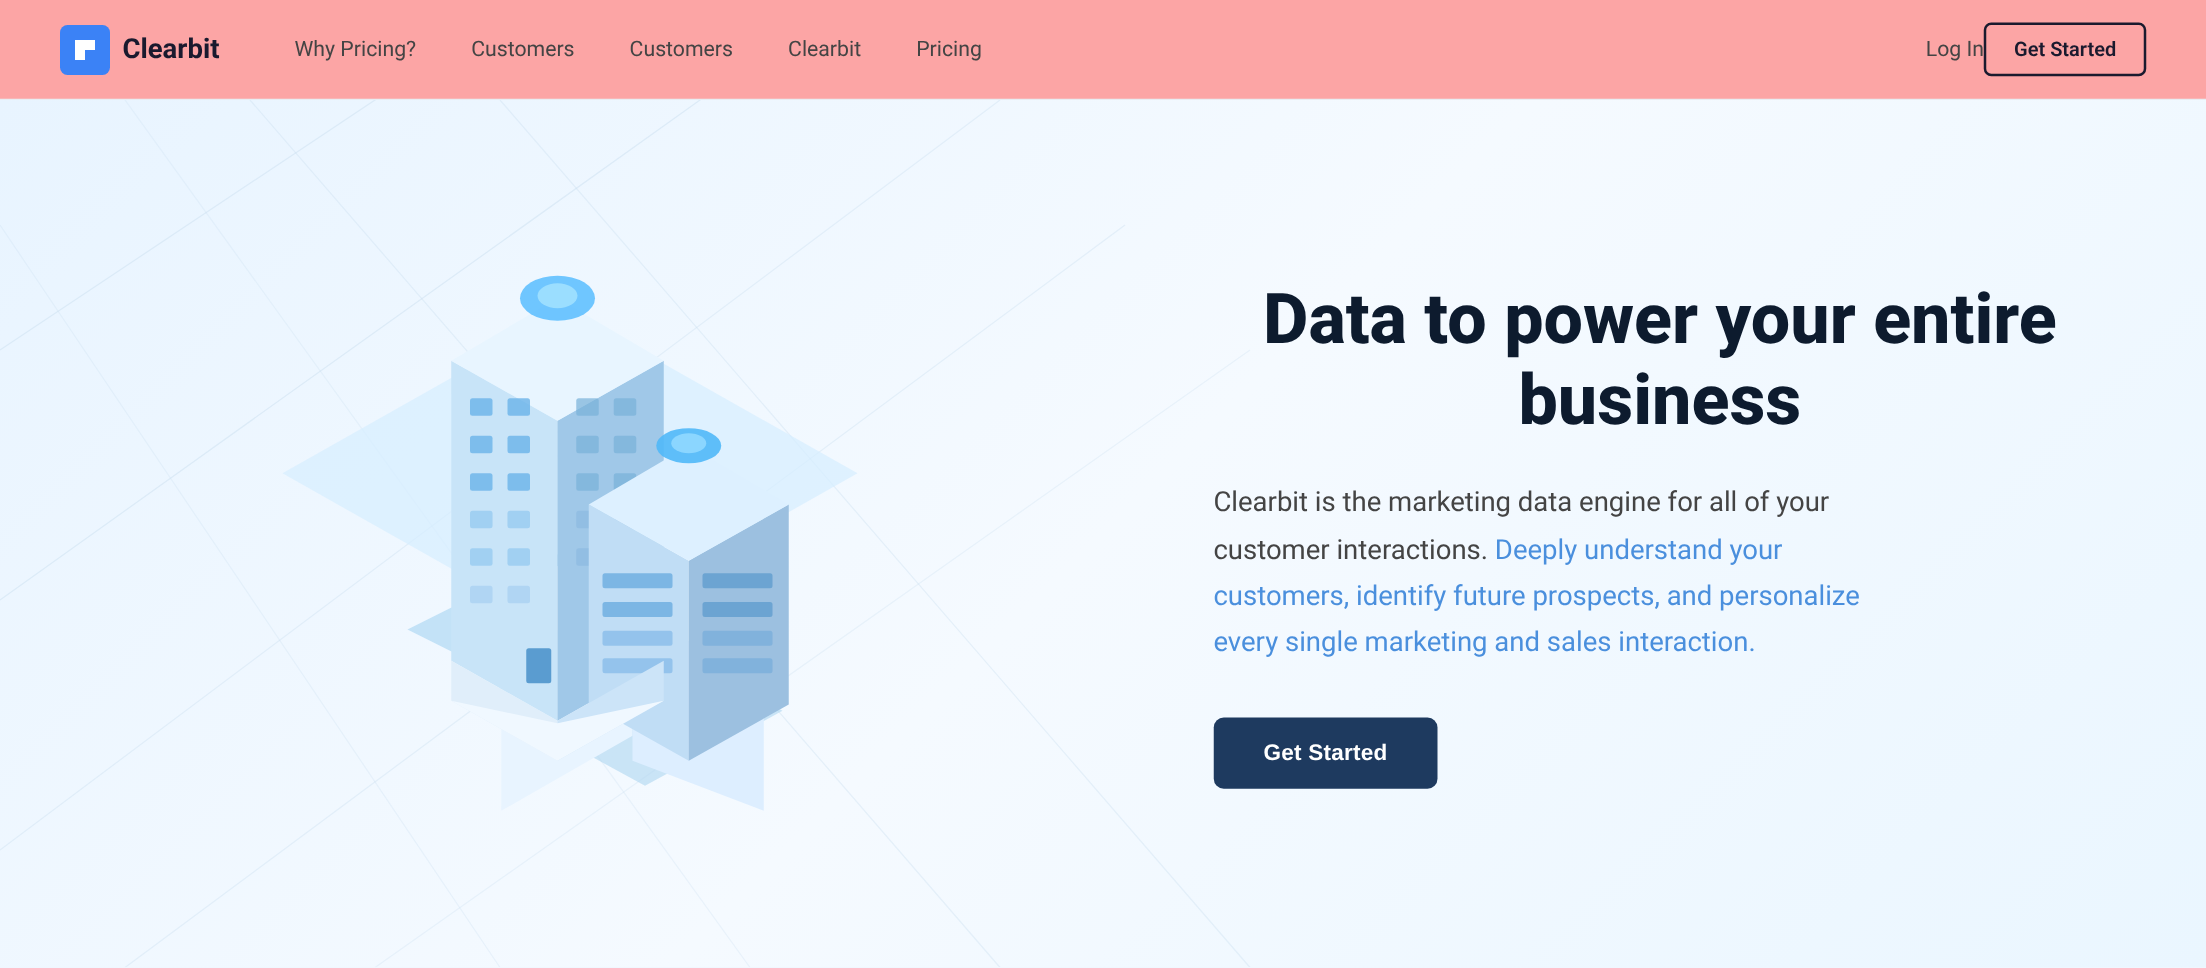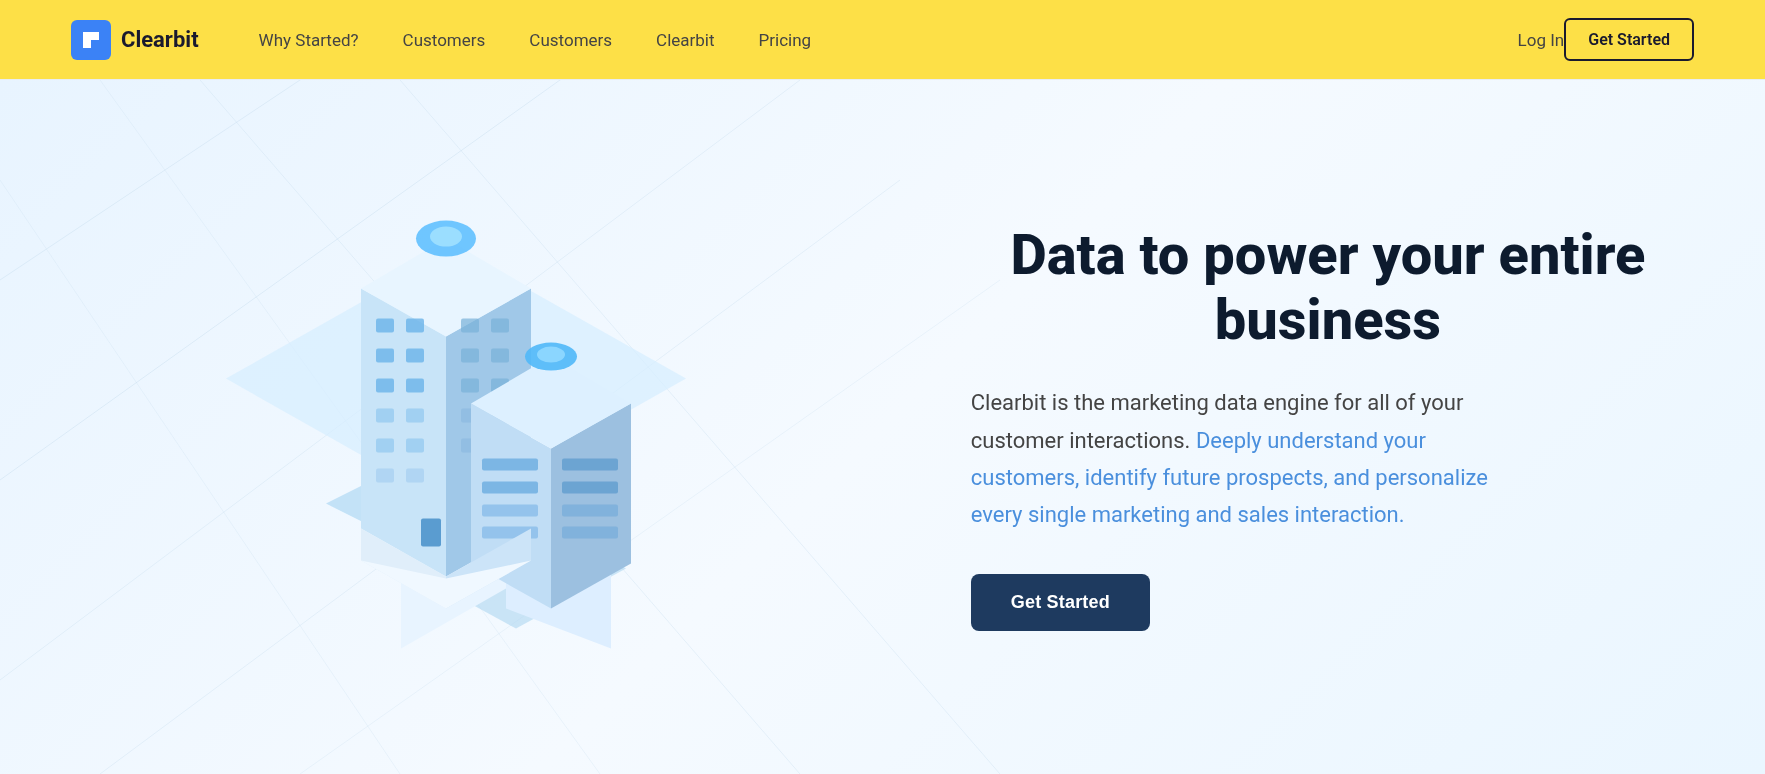--- a/index.html
+++ b/index.html
@@ -7,23 +7,23 @@
       font-family: -apple-system, BlinkMacSystemFont, 'Segoe UI', Roboto, sans-serif;
       background: #f0f6ff;
       min-height: 774px;
       overflow: hidden;
     }
 
     
     nav {
       display: flex;
       align-items: center;
-      padding: 0 71px;
+      padding: 0 48px;
       height: 80px;
-      background: #fde047;
+      background: #fca5a5;
       border-bottom: 1px solid #e8edf2;
       position: relative;
       z-index: 10;
     }
     .nav-logo {
       display: flex;
       align-items: center;
       gap: 10px;
       margin-right: 60px;
       text-decoration: none;
@@ -152,21 +152,21 @@
   <a class="nav-logo">
 
     <svg class="logo-icon" viewBox="0 0 40 40" fill="none" xmlns="http://www.w3.org/2000/svg">
       <rect width="40" height="40" rx="6" fill="#3B82F6"></rect>
       <path d="M12 12 L28 12 L28 20 L20 20 L20 28 L12 28 Z" fill="white"></path>
     </svg>
     <span class="nav-brand">Clearbit</span>
   </a>
 
   <div class="nav-links">
-    <a class="nav-link">Why Started?</a>
+    <a class="nav-link">Why Pricing?</a>
     <a class="nav-link">Customers</a>
     <a class="nav-link">Customers</a>
     <a class="nav-link">Clearbit</a>
     <a class="nav-link">Pricing</a>
   </div>
 
   <div class="nav-actions">
     <a class="nav-login">Log In</a>
     <a class="nav-get-started">Get Started</a>
   </div>

